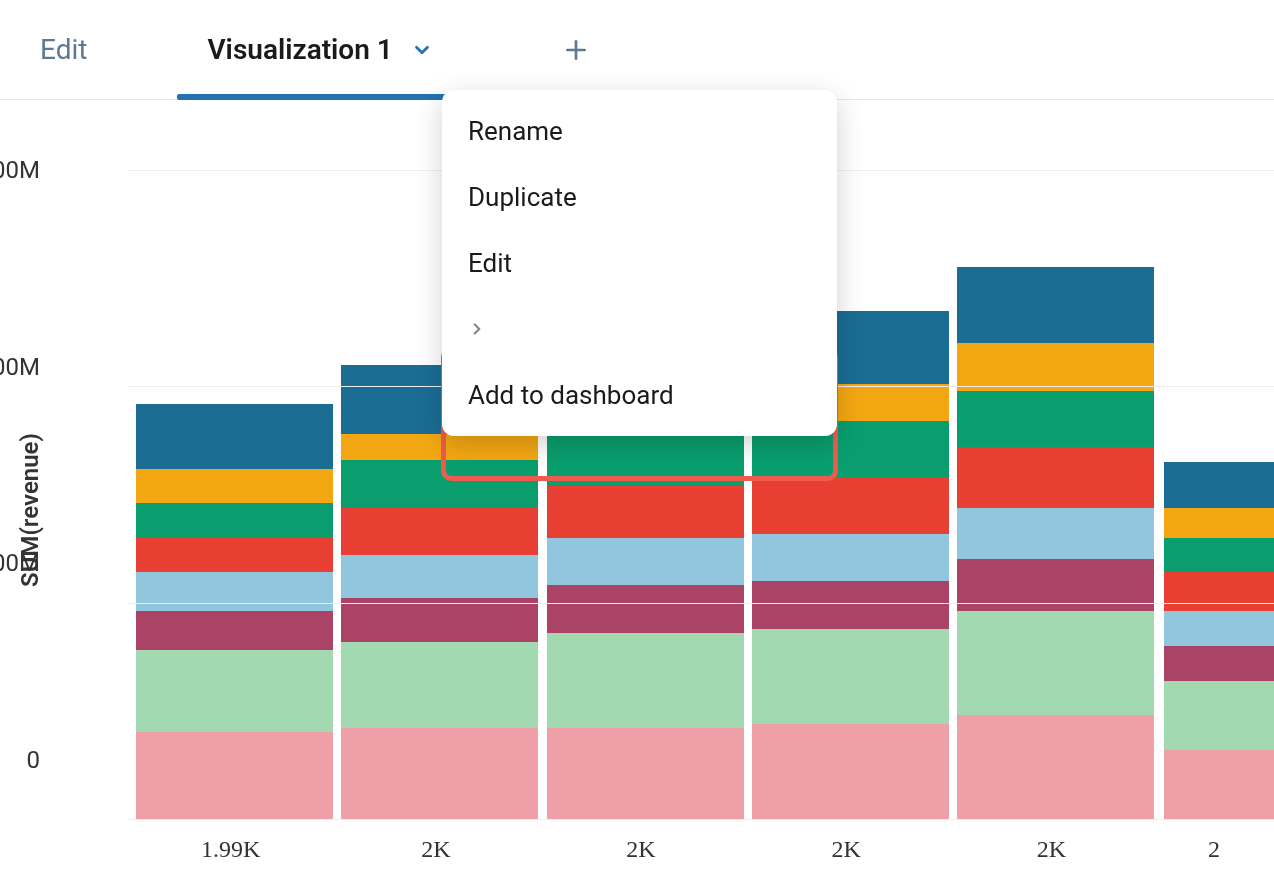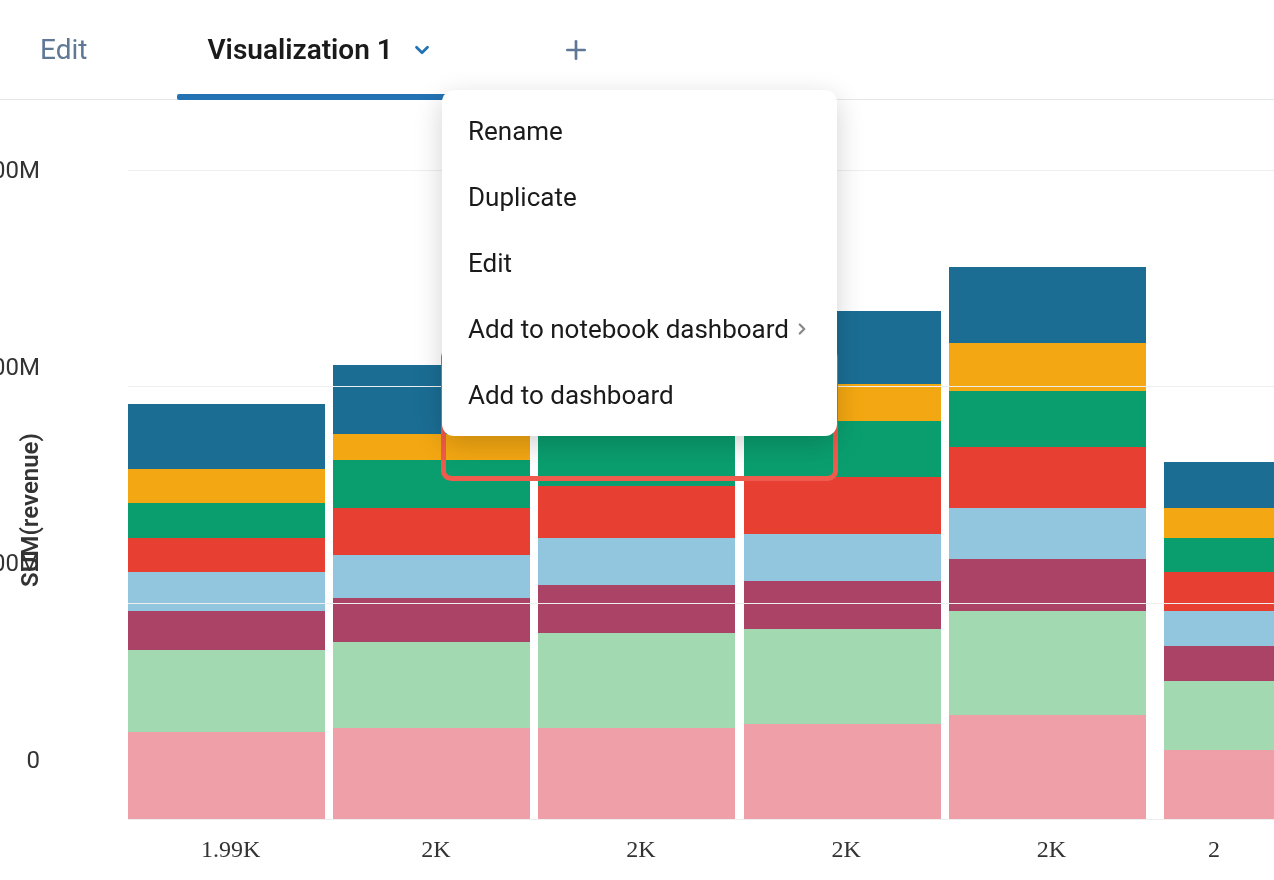--- a/index.html
+++ b/index.html
@@ -132,21 +132,21 @@
   }
   .bars {
     position: absolute;
     left: 0; right: 0; top: 0; bottom: 0;
     display: flex;
     align-items: flex-end;
   }
   .bar-slot {
     flex: 1 1 0;
     display: flex;
-    justify-content: flex-start;
+    justify-content: flex-end;
     align-items: flex-end;
     height: 100%;
     position: relative;
     font-family: Liberation Serif, serif;
   }
   .bar {
     width: 96%;
     display: flex;
     flex-direction: column-reverse;
   }
@@ -287,21 +287,20 @@
     <div class="dropdown-item">
       <span>Rename</span>
     </div>
     <div class="dropdown-item">
       <span>Duplicate</span>
     </div>
     <div class="dropdown-item">
       <span>Edit</span>
     </div>
     <div class="dropdown-item">
-      <span>Add to notebook dashboard</span>
       <span class="chevron-right"><svg width="18" height="18" viewBox="0 0 24 24" fill="none" stroke="currentColor" stroke-width="3" stroke-linecap="round" stroke-linejoin="round">
           <polyline points="9 6 15 12 9 18"></polyline>
         </svg></span>
     </div>
     <div class="dropdown-item">
       <span>Add to dashboard</span>
     </div>
   </div>
 
 <div class="highlight-box" style="top:347px; left:441px; width:397px; height:134px;"></div>

